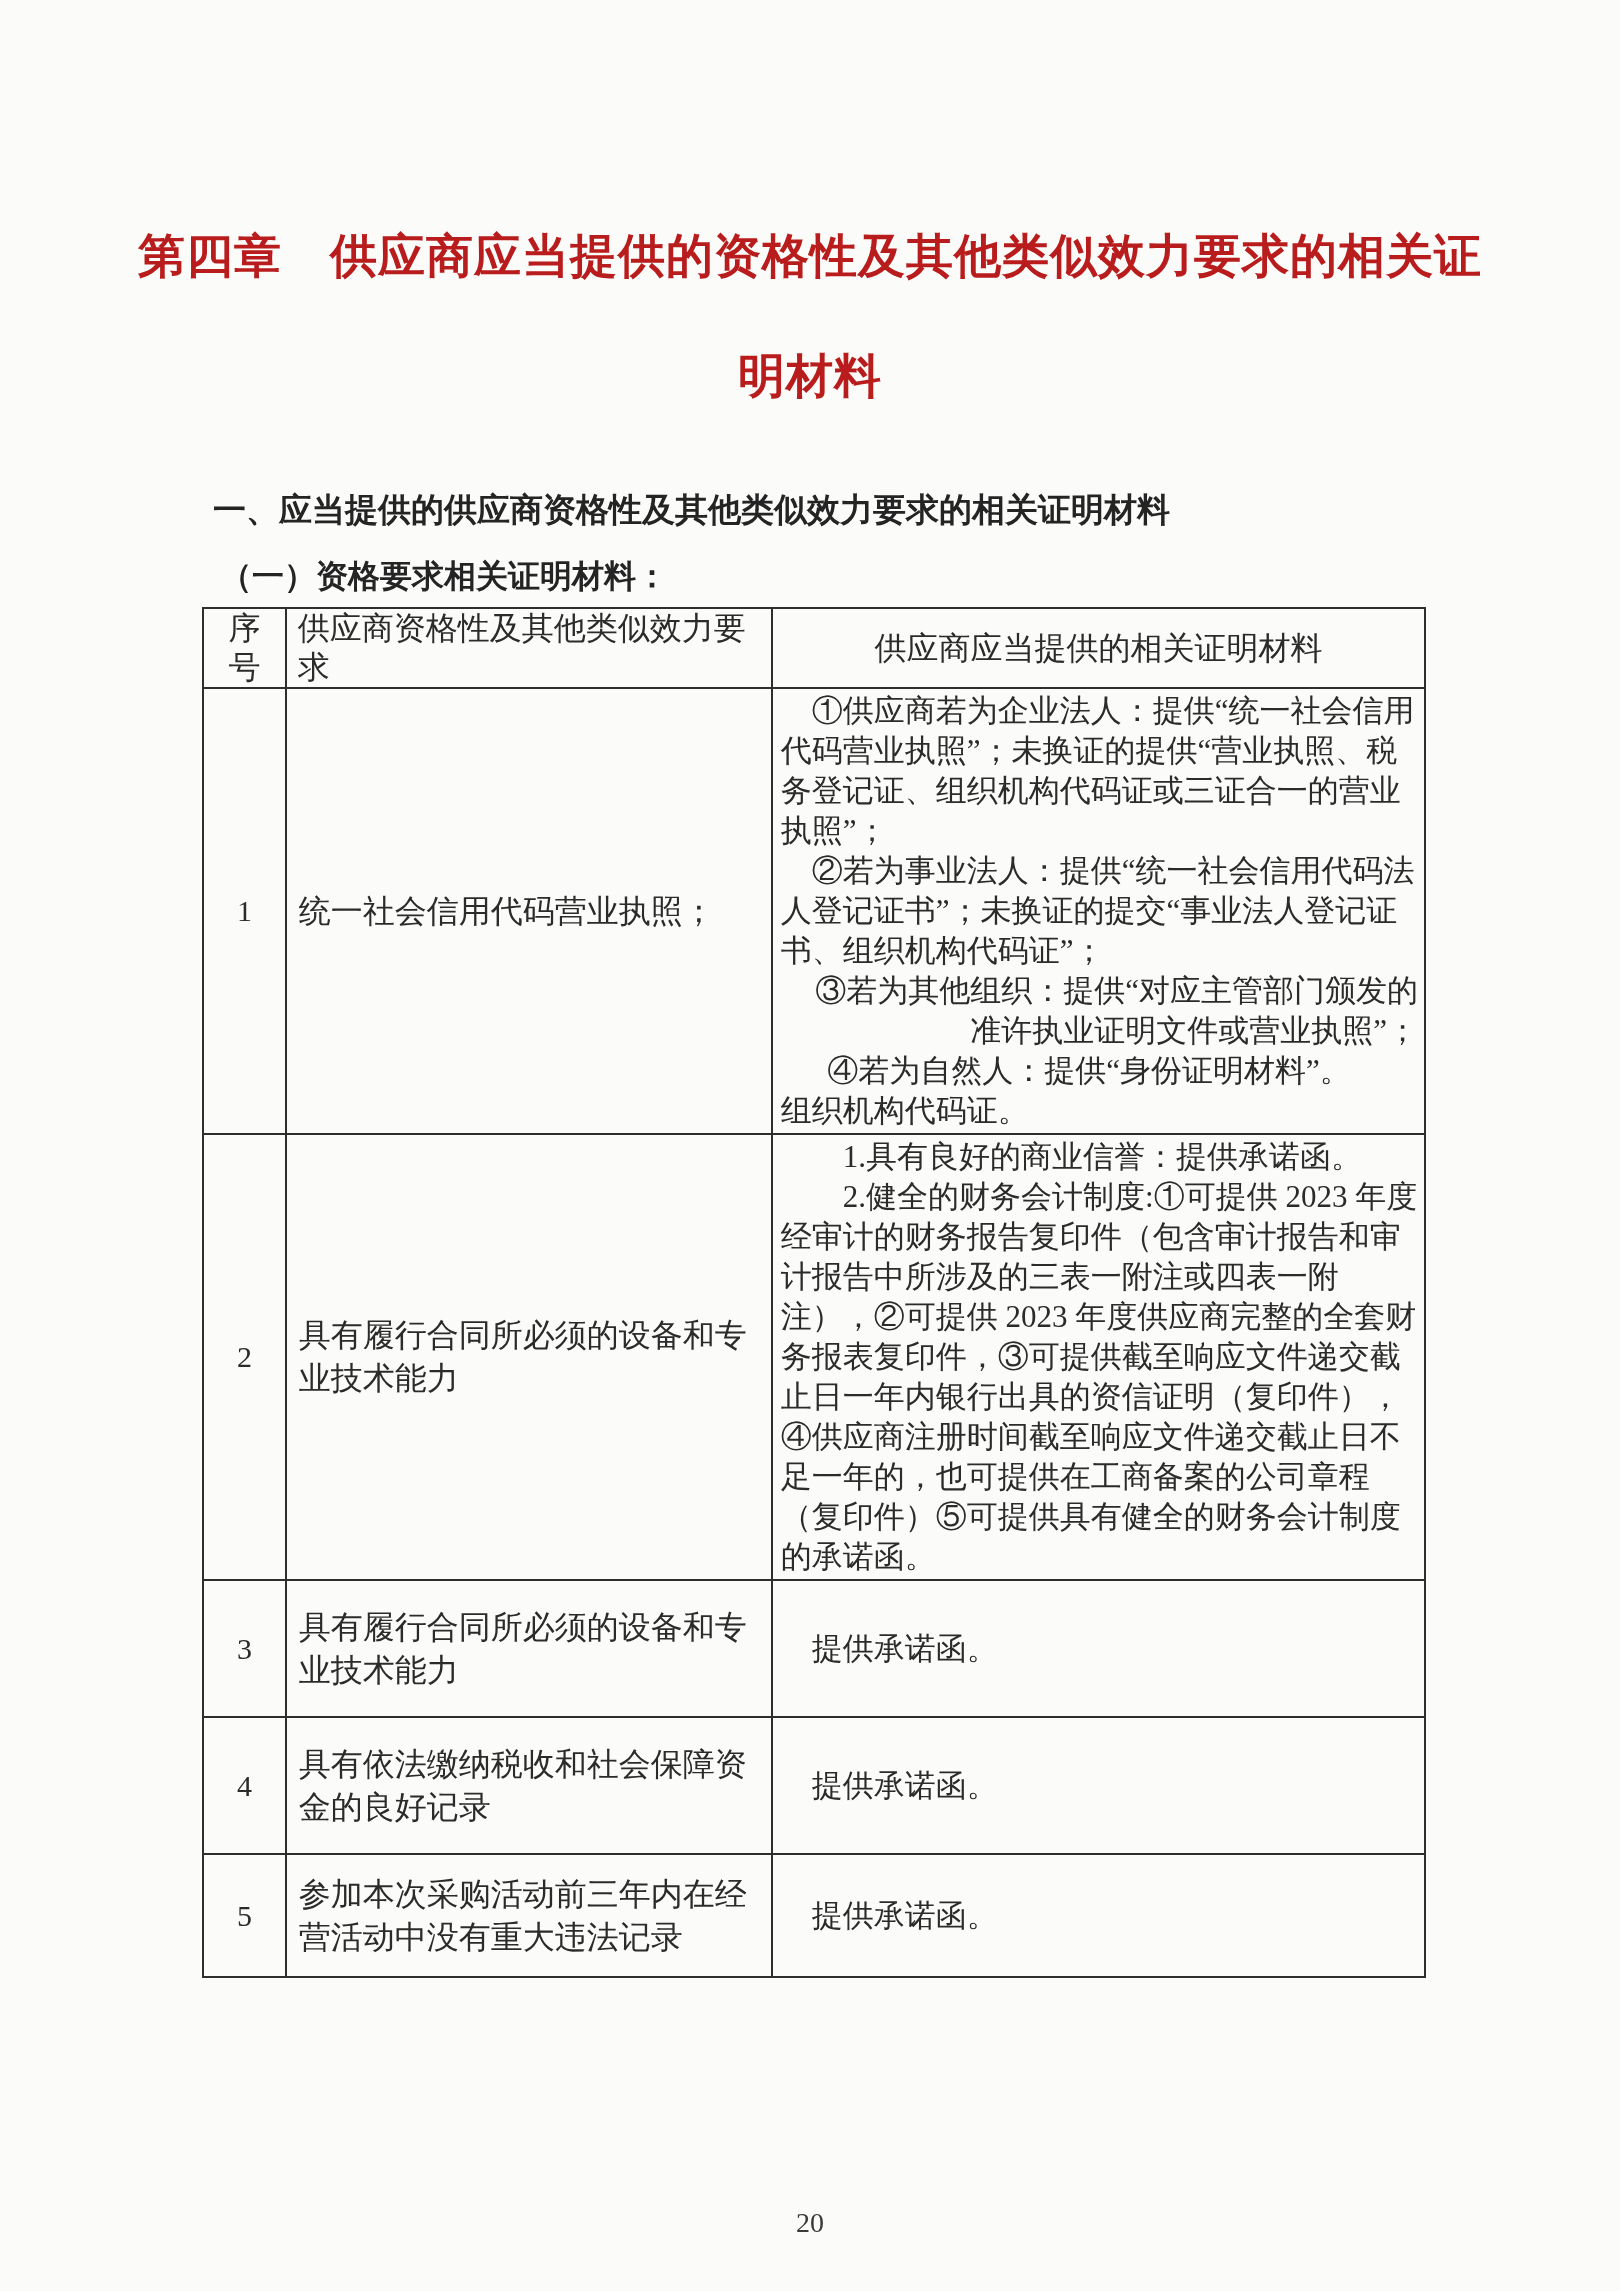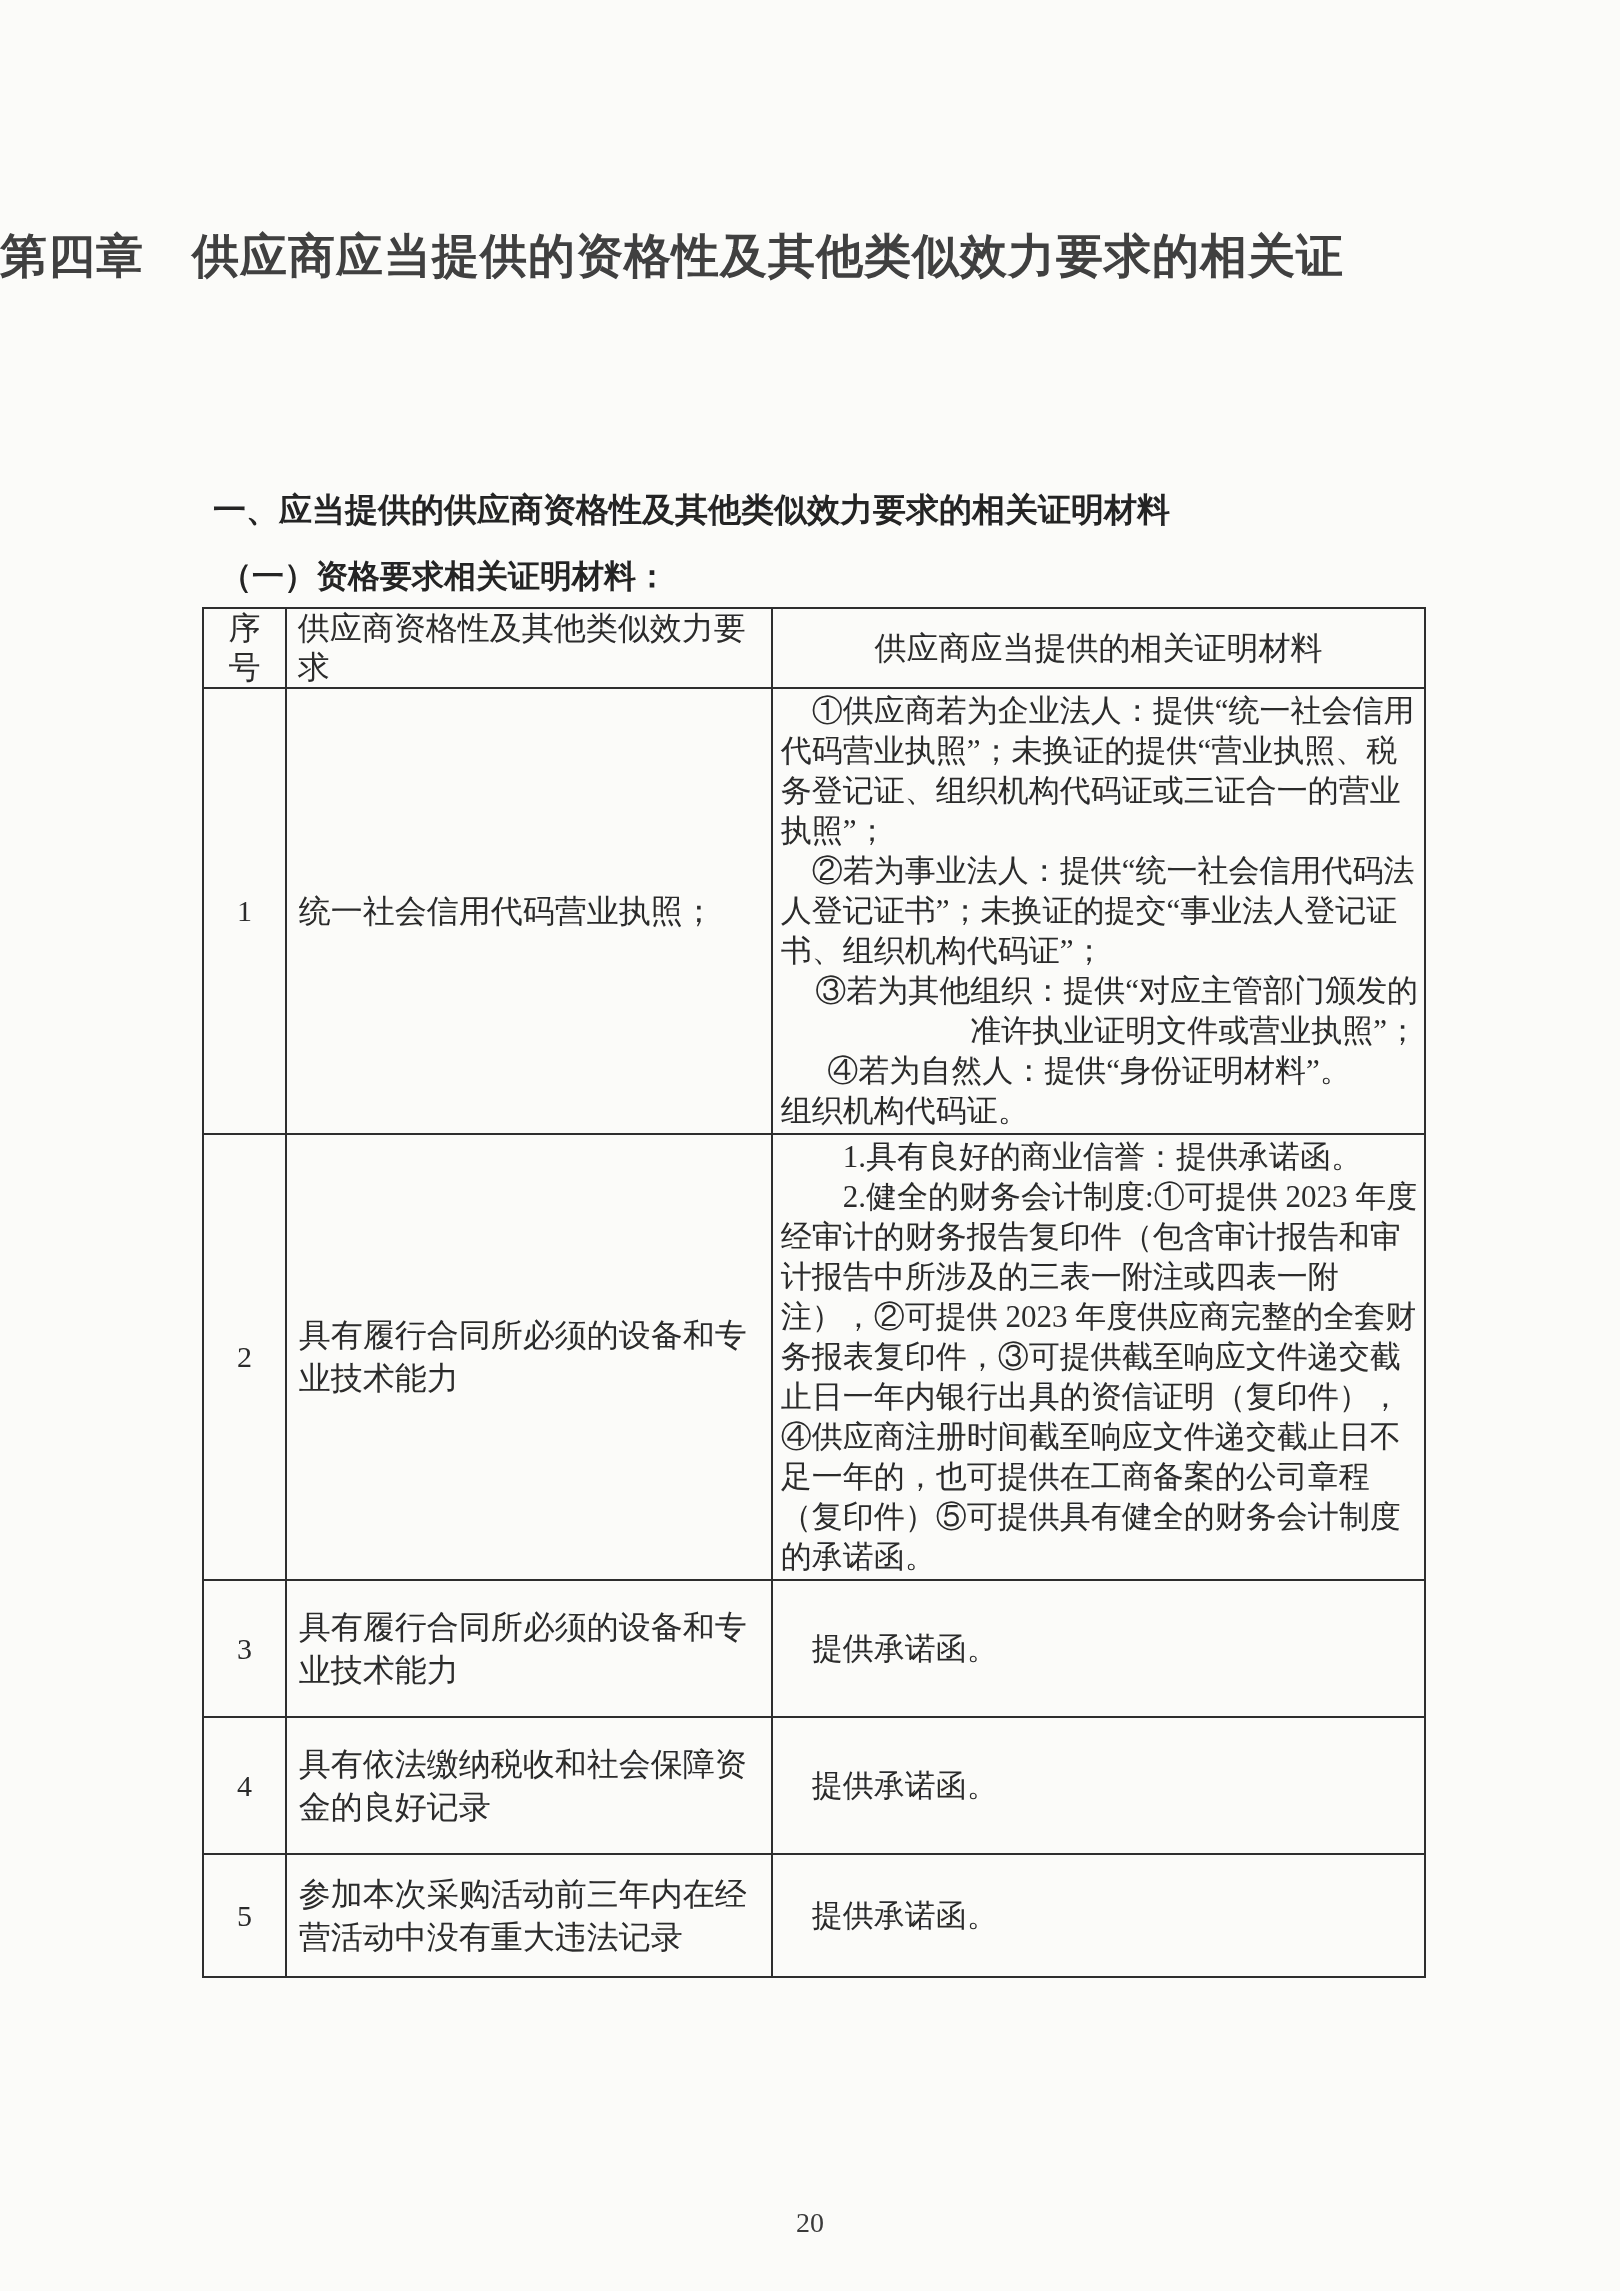--- a/index.html
+++ b/index.html
@@ -8,25 +8,26 @@
     position:relative;
     background:#fbfbf9;
     color:#2b2b2b;
     font-family:"Liberation Serif","DejaVu Serif",serif;
     overflow:hidden;
   }
 
   
   .doc-title {
     position:absolute; top:196px; left:0; width:100%;
+    text-align:center;
     font-family:"Liberation Sans","DejaVu Sans",sans-serif;
     font-weight:bold;
     font-size:47px;
     line-height:120px;
-    color:#404040;
+    color:#b91c1c;
     letter-spacing:1px;
   }
   .doc-title .title-line { display:block; }
 
   
   .section {
     position:absolute;
     font-family:"Liberation Sans","DejaVu Sans",sans-serif;
     font-weight:bold;
     color:#242424;
@@ -92,20 +93,21 @@
     color:#3a3a3a;
   }
 </style>
 </head>
 <body>
 
 <div class="page">
 
   <h1 class="doc-title">
     <span class="title-line">第四章　供应商应当提供的资格性及其他类似效力要求的相关证</span>
+    <span class="title-line">明材料</span>
   </h1>
 
   <div class="section s1">一、应当提供的供应商资格性及其他类似效力要求的相关证明材料</div>
   <div class="section s2">（一）资格要求相关证明材料：</div>
 
   <table class="qual-table">
     <colgroup>
       <col class="c-no">
       <col class="c-req">
       <col class="c-mat">

